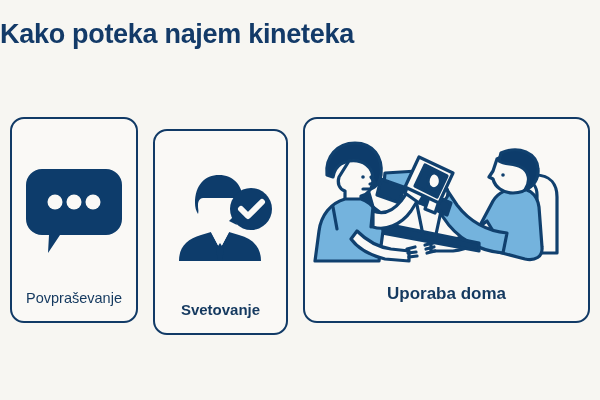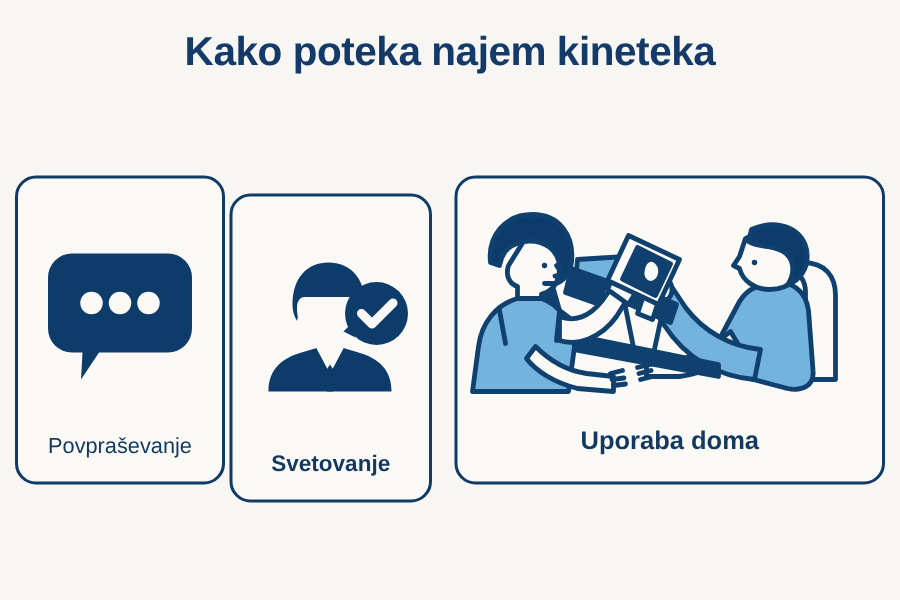--- a/index.html
+++ b/index.html
@@ -21,21 +21,21 @@
     position: relative;
     box-sizing: border-box;
   }
 
   
   .title-block {
     position: absolute;
     top: 18px;
     left: 0;
     width: 600px;
-    text-align: center;
+    text-align: left;
   }
   .title-line {
     font-size: 27px;
     font-weight: bold;
     color: #133a68;
     line-height: 32px;
     letter-spacing: -0.3px;
     white-space: nowrap;
   }
 
@@ -54,21 +54,21 @@
     height: 206px;
     box-sizing: border-box;
     border: 2px solid #113a66;
     border-radius: 14px;
     background: #faf9f6;
     display: flex;
     flex-direction: column;
     align-items: center;
     justify-content: flex-start;
   }
-  .card-1 { left: 0px;   width: 140px; }
+  .card-1 { left: 0px;   width: 128px; }
   .card-2 { left: 143px; width: 135px; margin-top: 12px; }
   .card-3 { left: 293px; width: 287px; }
 
   .card-art {
     flex: 1 1 auto;
     width: 100%;
     display: flex;
     align-items: center;
     justify-content: center;
     overflow: hidden;

